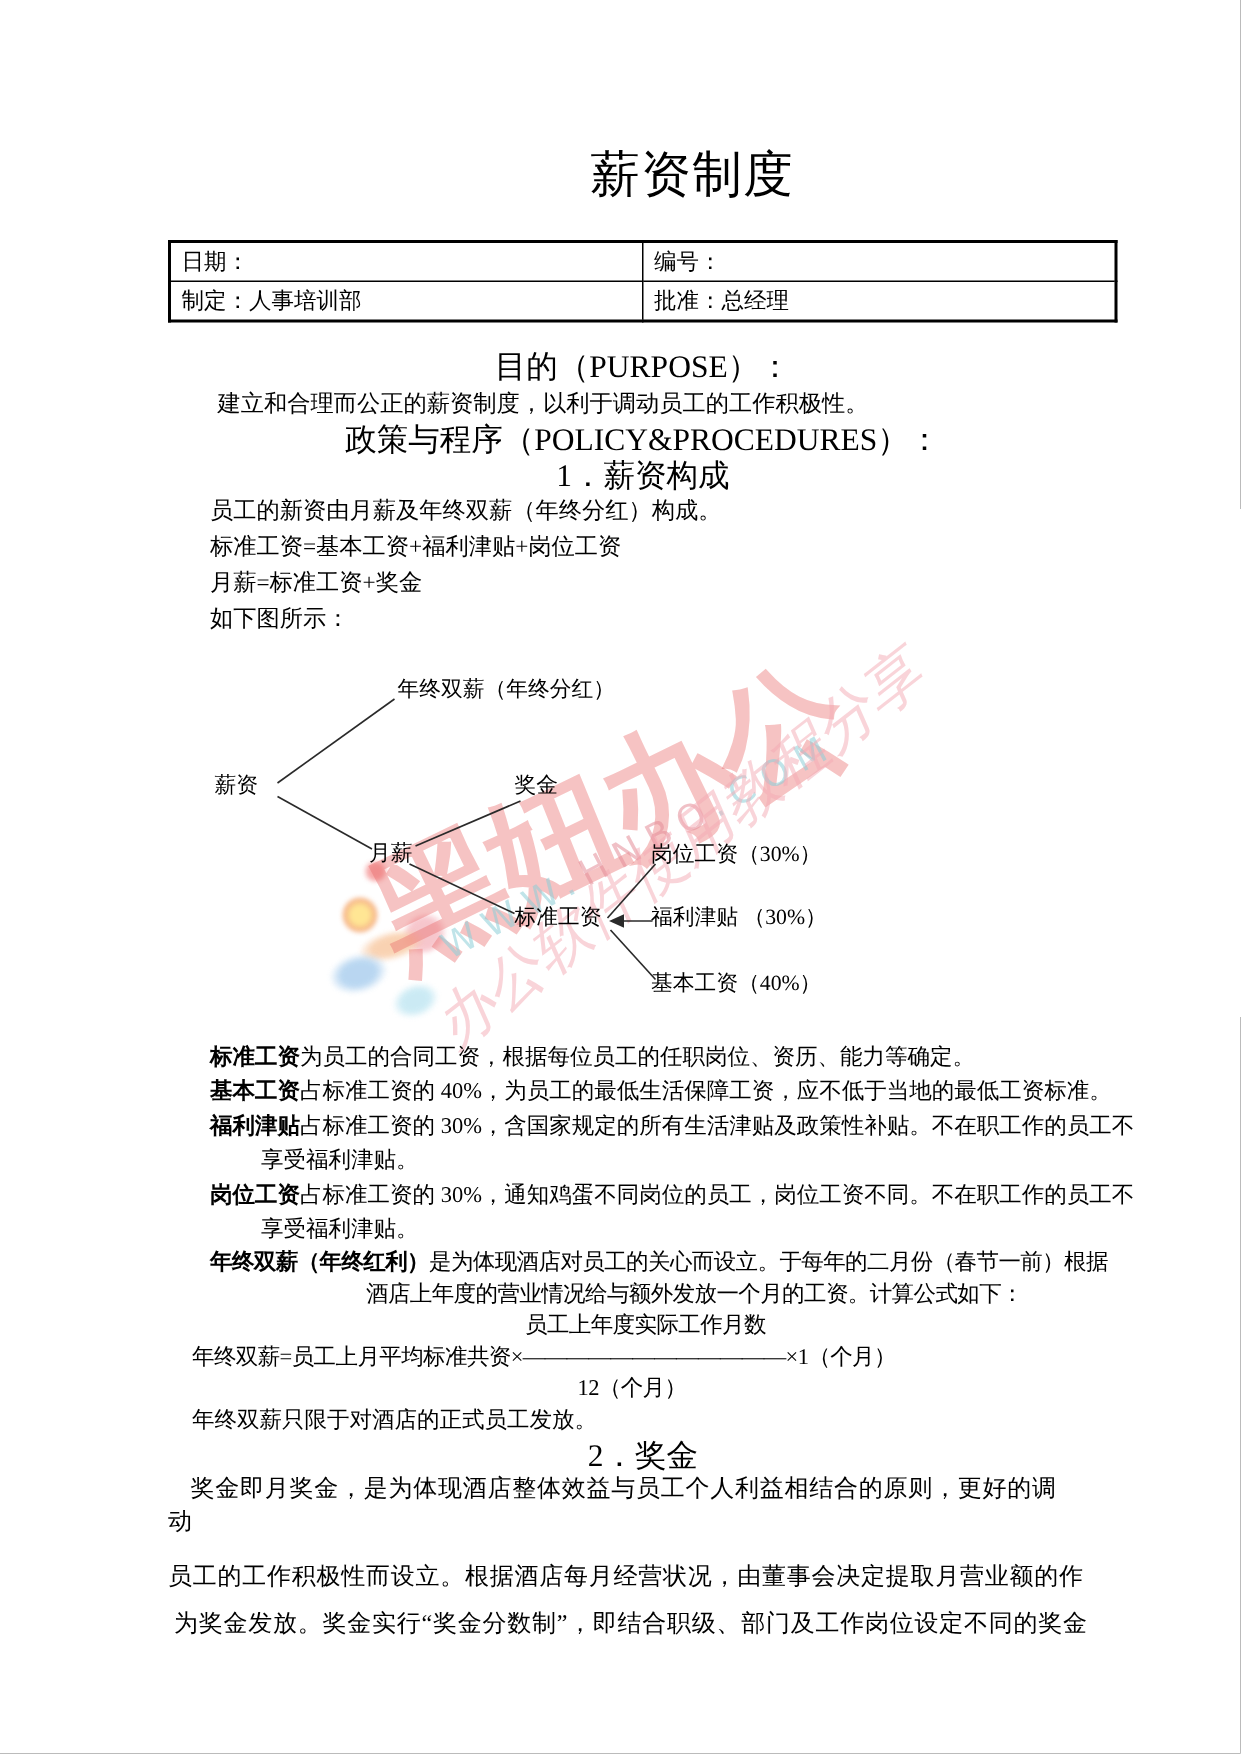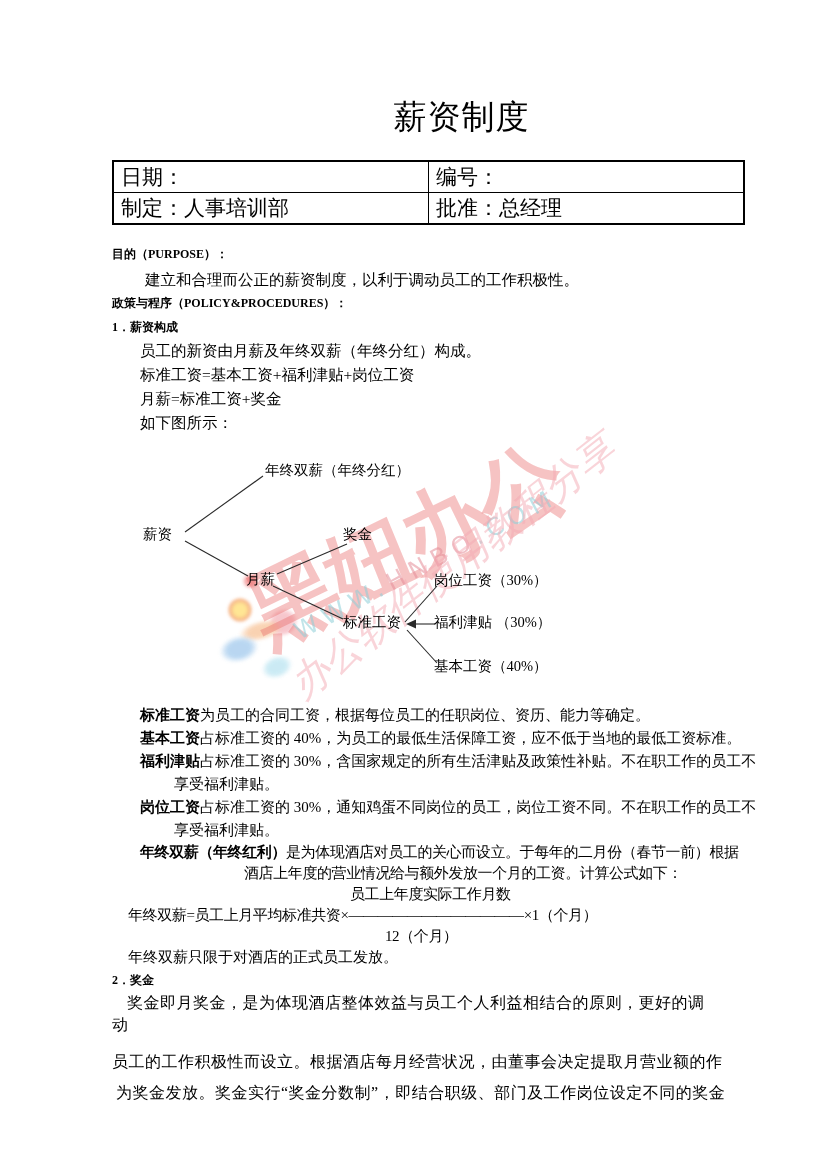--- a/index.html
+++ b/index.html
@@ -53,23 +53,23 @@
   .line { margin:0; white-space:nowrap; }
   .title {
     margin:97px 0 0 0; padding-left:66px;
     text-align:center; font-size:33px; font-weight:400;
     letter-spacing:1px; line-height:40px;
   }
   table.meta { margin-top:23px; width:100%; border-collapse:collapse; border:2px solid #000; }
   table.meta td {
     border:1px solid #000; width:50%;
     height:23px; padding:1px 7px;
-    font-size:21px; vertical-align:middle; white-space:nowrap;
+    font-size:15px; vertical-align:middle; white-space:nowrap;
   }
-  .h { font-size:12px; font-weight:700; line-height:24px; }
+  .h { font-size:21px; font-weight:400; line-height:24px;text-align:center; }
   .h-purpose { margin-top:18px; line-height:22px; }
   .p-purpose { margin:3px 0 0 33px; font-size:15.5px; line-height:23px; }
   .p-s1 { margin:0 0 0 28px; font-size:15.5px; line-height:24px; }
 
   .diagram { position:relative; margin-top:19px; height:242px; }
   .dlines { position:absolute; left:0; top:0; }
   .dn { position:absolute; font-size:14.5px; line-height:17px; white-space:nowrap; }
 
   .def   { margin:0 0 0 28px; font-size:15px; line-height:23px; white-space:nowrap; }
   .def-first { margin-top:8px; }

